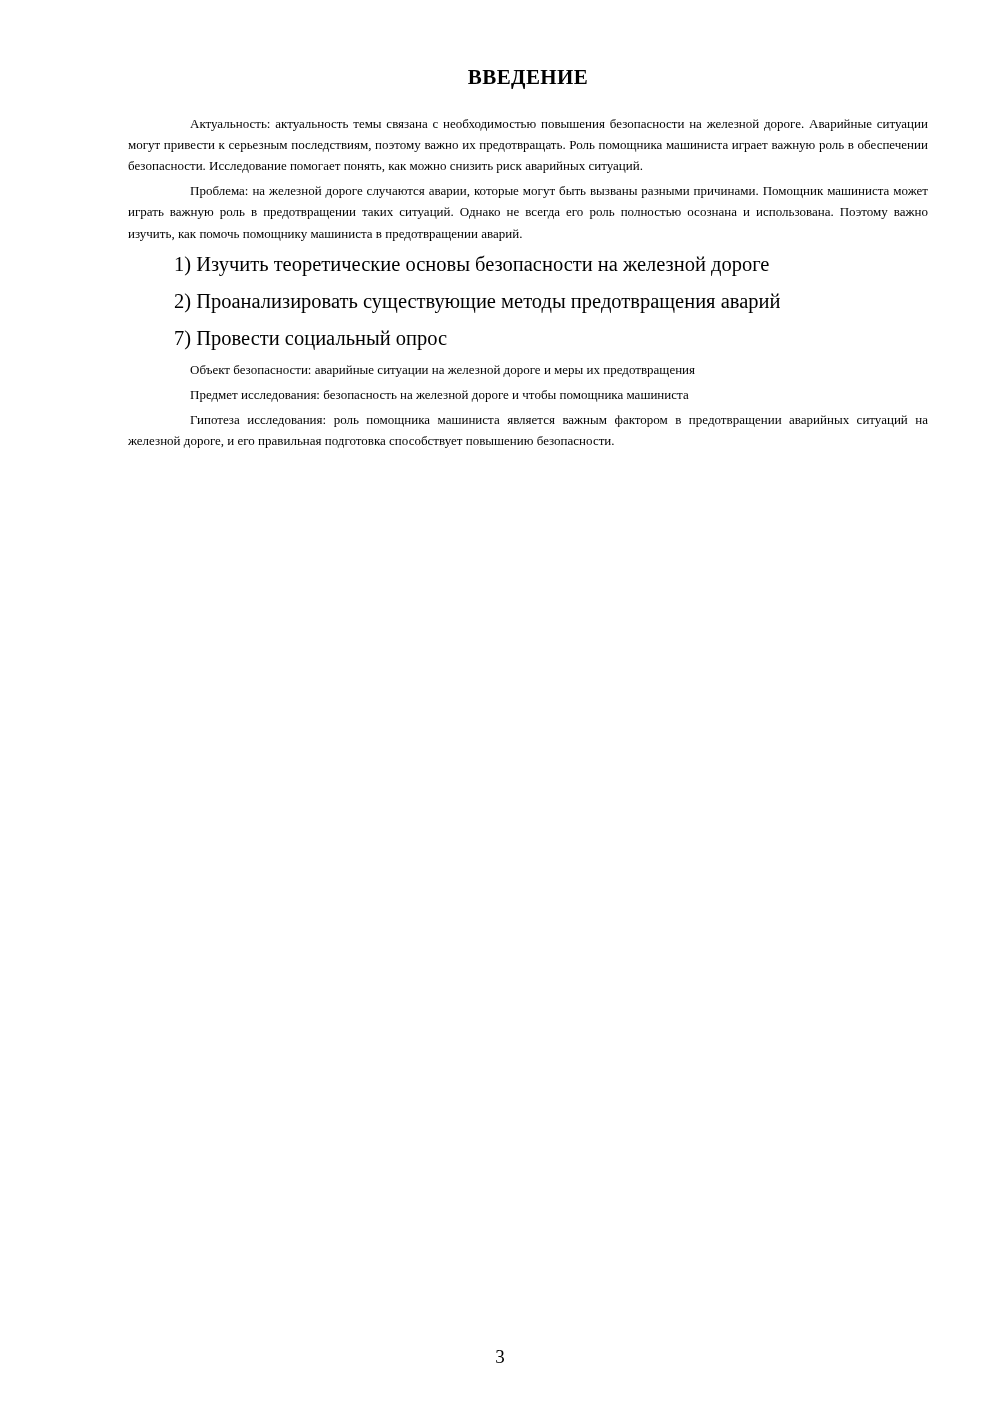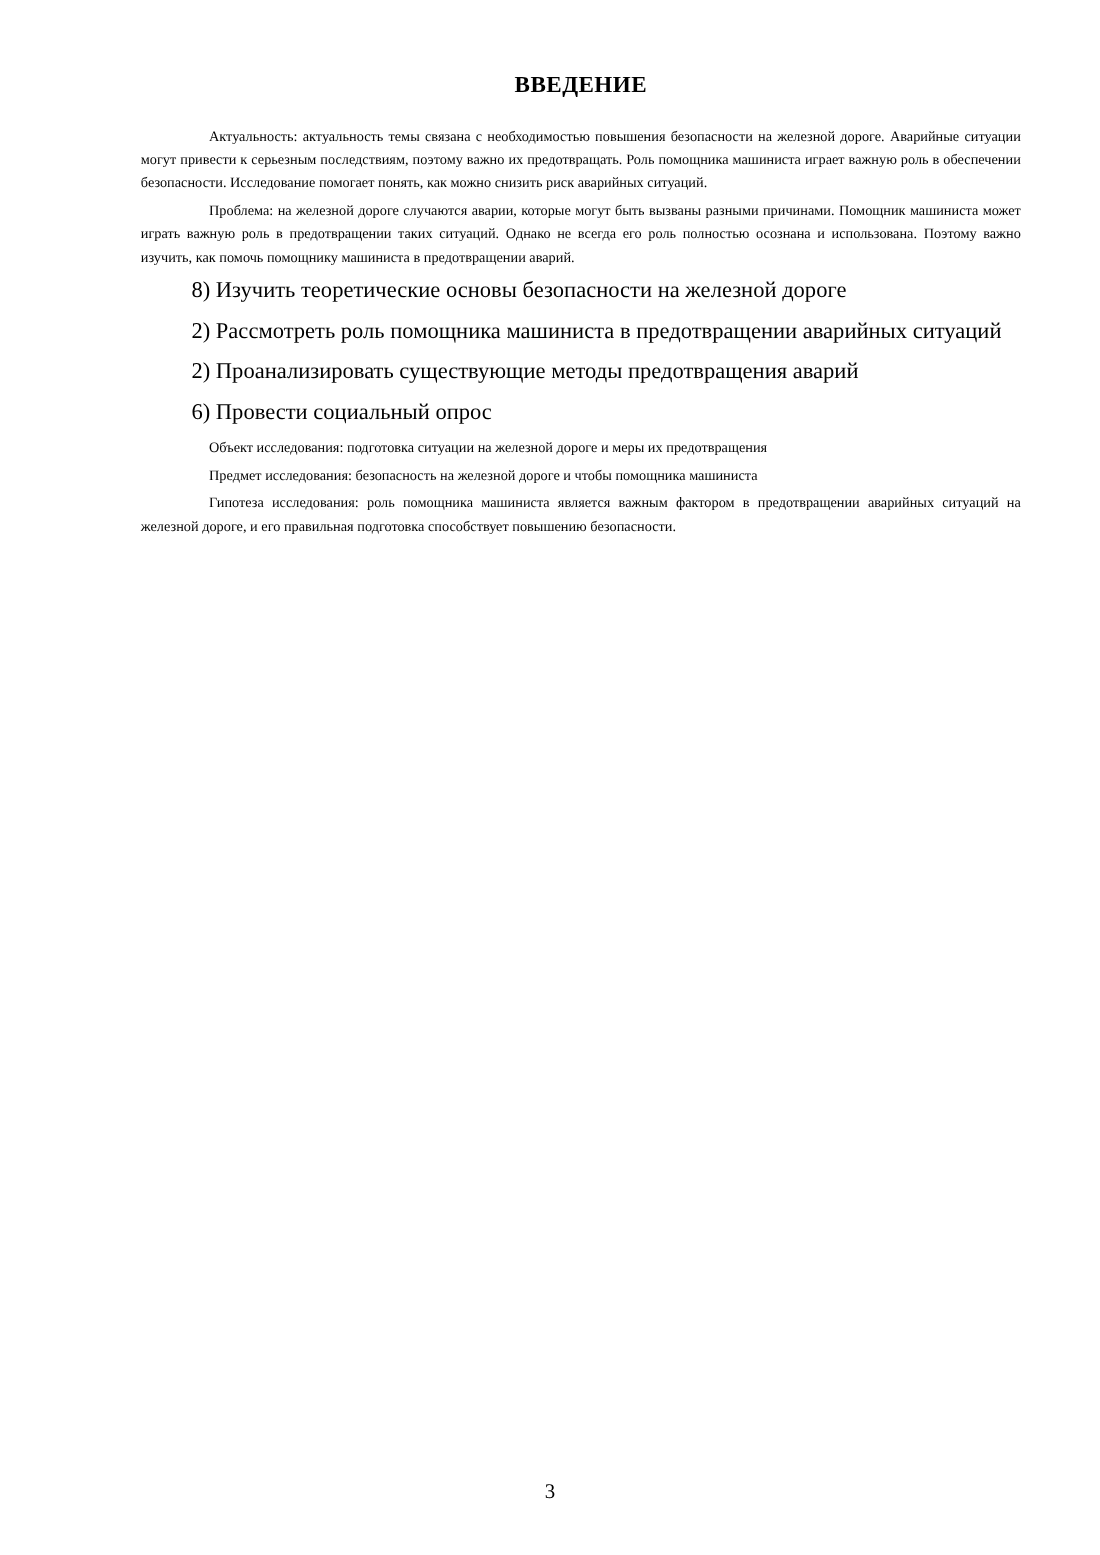--- a/index.html
+++ b/index.html
@@ -65,23 +65,22 @@
 </head>
 <body>
 
 <div class="page">
 
   <h1 class="doc-title">ВВЕДЕНИЕ</h1>
 
   <p class="para">Актуальность: актуальность темы связана с необходимостью повышения безопасности на железной дороге. Аварийные ситуации могут привести к серьезным последствиям, поэтому важно их предотвращать. Роль помощника машиниста играет важную роль в обеспечении безопасности. Исследование помогает понять, как можно снизить риск аварийных ситуаций.</p>
   <p class="para">Проблема: на железной дороге случаются аварии, которые могут быть вызваны разными причинами. Помощник машиниста может играть важную роль в предотвращении таких ситуаций. Однако не всегда его роль полностью осознана и использована. Поэтому важно изучить, как помочь помощнику машиниста в предотвращении аварий.</p>
 
-  <p class="list-item">8) Изучить теоретические основы безопасности на железной дороге</p>
-  <p class="list-item justified-all">2) Рассмотреть роль помощника машиниста в предотвращении аварийных ситуаций</p>
+  <p class="list-item">1) Изучить теоретические основы безопасности на железной дороге</p>
   <p class="list-item">2) Проанализировать существующие методы предотвращения аварий</p>
-  <p class="list-item">6) Провести социальный опрос</p>
+  <p class="list-item">7) Провести социальный опрос</p>
 
-  <p class="para">Объект исследования: подготовка ситуации на железной дороге и меры их предотвращения</p>
+  <p class="para">Объект безопасности: аварийные ситуации на железной дороге и меры их предотвращения</p>
   <p class="para">Предмет исследования: безопасность на железной дороге и чтобы помощника машиниста</p>
   <p class="para">Гипотеза исследования: роль помощника машиниста является важным фактором в предотвращении аварийных ситуаций на железной дороге, и его правильная подготовка способствует повышению безопасности.</p>
 
   <div class="page-number">3</div>
 </div>
 
 </body></html>

